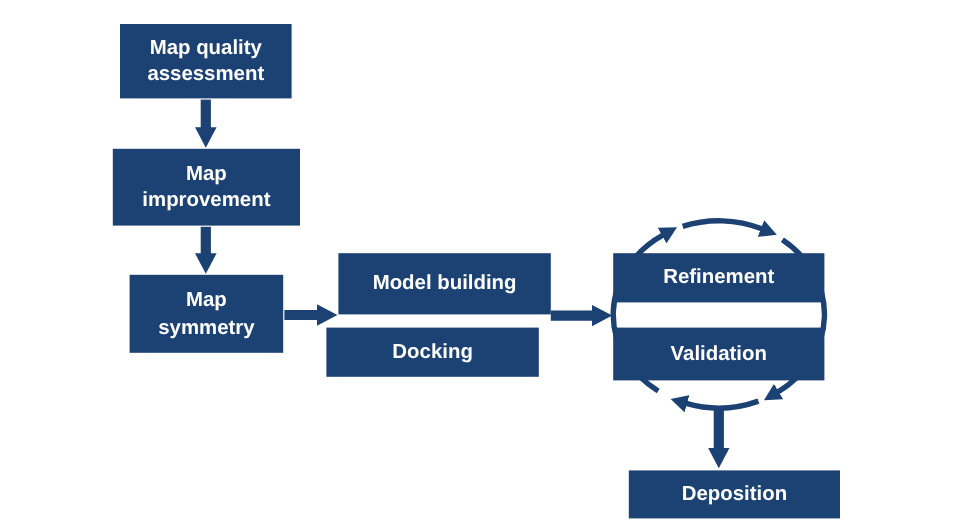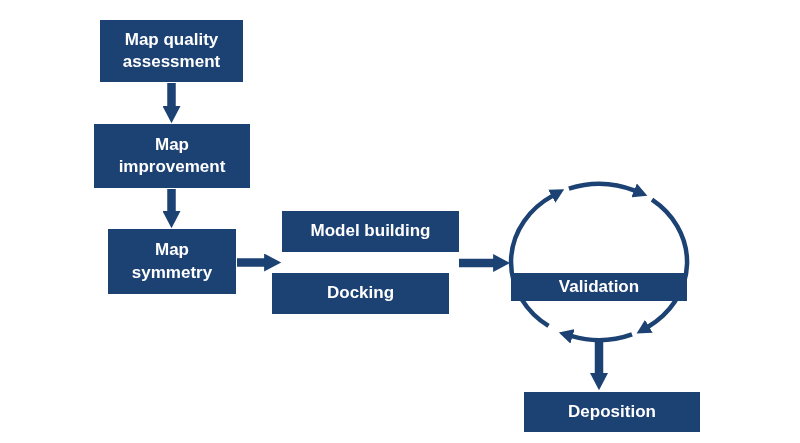--- a/index.html
+++ b/index.html
@@ -14,24 +14,24 @@
   .ah-fill { fill:var(--accent); }
   .node {
     position:absolute; background:var(--accent); color:var(--text);
     display:flex; align-items:center; justify-content:center;
     text-align:center; font-weight:bold; font-size:17px; line-height:1.32;
     white-space:pre-line; box-sizing:border-box;
   }
   #n-map-quality     { left:100px; top:20px;  width:143px; height:62px; }
   #n-map-improvement { left:94px;  top:124px; width:156px; height:64px; }
   #n-map-symmetry    { left:108px; top:229px; width:128px; height:65px; }
-  #n-model-building  { left:282px; top:211px; width:177px; height:41px;text-align:center; }
+  #n-model-building  { left:282px; top:211px; width:177px; height:51px;text-align:center; }
   #n-docking         { left:272px; top:273px; width:177px; height:41px; }
   #n-refinement      { left:511px; top:211px; width:176px; height:41px; }
-  #n-validation      { left:511px; top:273px; width:176px; height:28px; }
+  #n-validation      { left:511px; top:273px; width:176px; height:44px; }
   #n-deposition      { left:524px; top:392px; width:176px; height:40px; }
 </style>
 </head>
 <body>
 
 <div class="stage">
 
   <svg class="layer" width="800" height="443" viewBox="0 0 800 443">
     <defs>
       <marker id="ah-big" viewBox="0 0 10 10" refX="0.5" refY="5" markerWidth="18" markerHeight="18" markerUnits="userSpaceOnUse" orient="auto">
@@ -57,16 +57,17 @@
   </svg>
 
   <div class="node" id="n-map-quality">Map quality
 assessment</div>
   <div class="node" id="n-map-improvement">Map
 improvement</div>
   <div class="node" id="n-map-symmetry">Map
 symmetry</div>
   <div class="node" id="n-model-building">Model building</div>
   <div class="node" id="n-docking">Docking</div>
+  <div class="node" id="n-refinement">Refinement</div>
   <div class="node" id="n-validation">Validation</div>
   <div class="node" id="n-deposition">Deposition</div>
 
 </div>
 
 </body></html>

